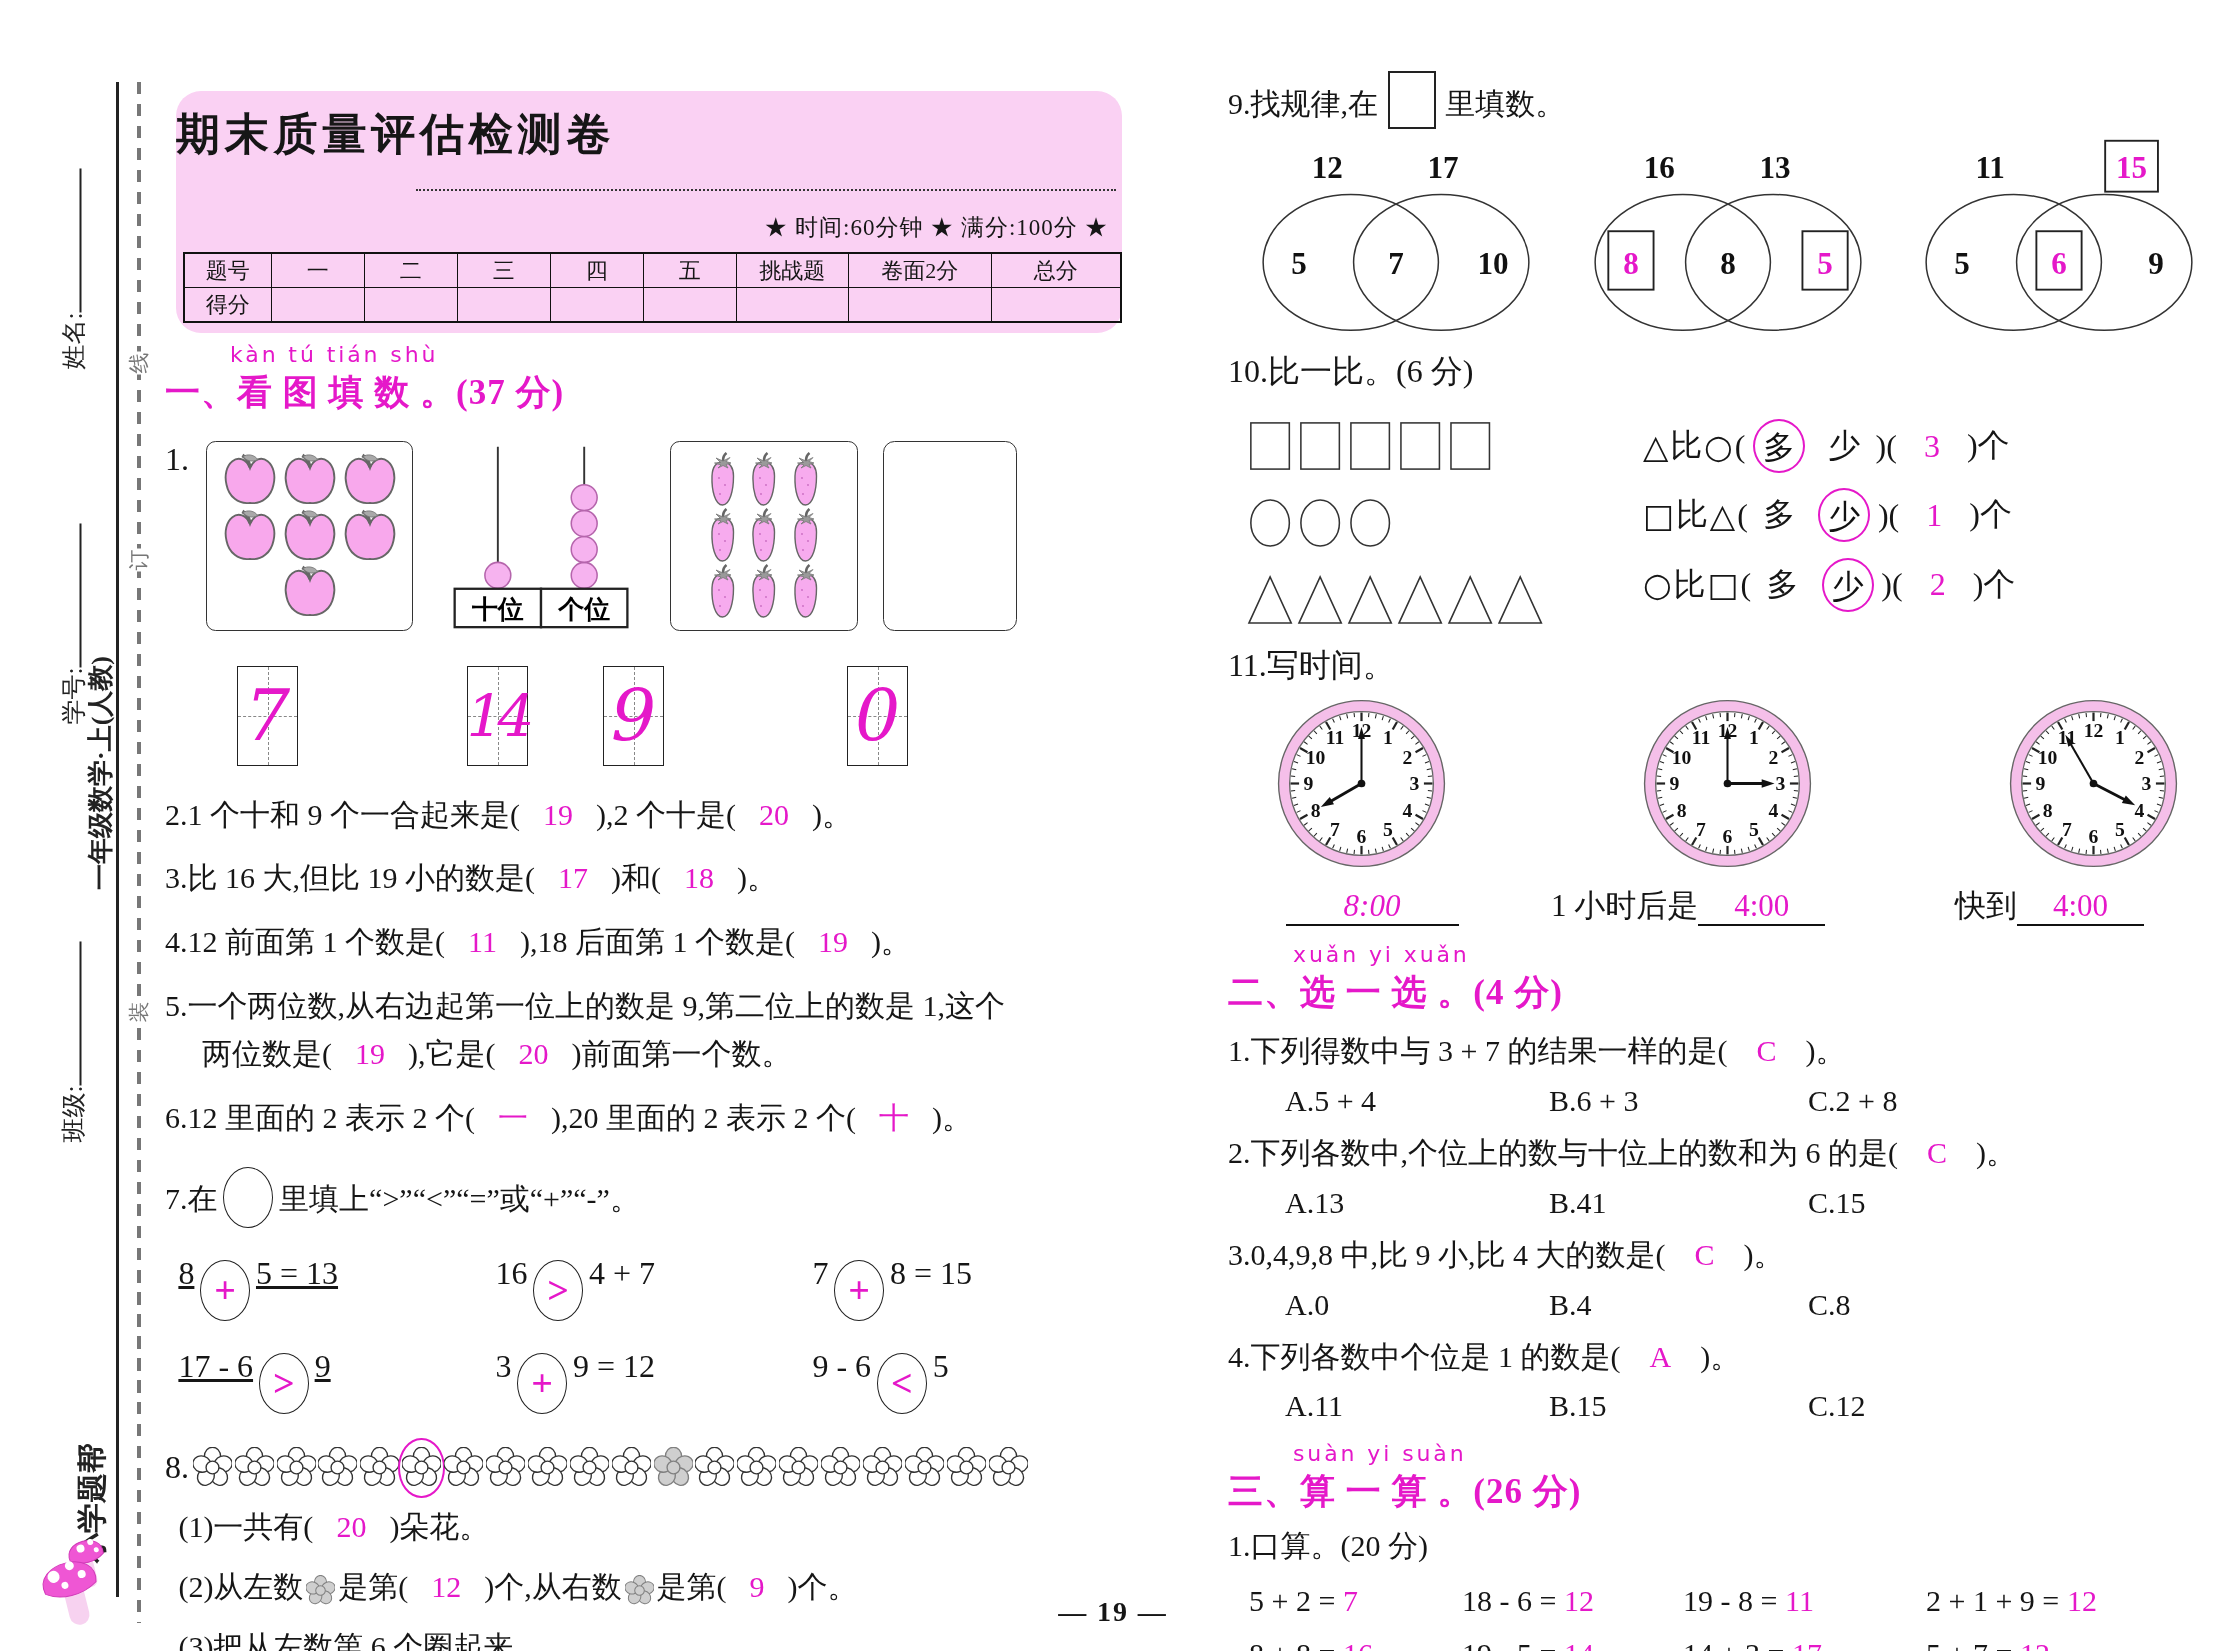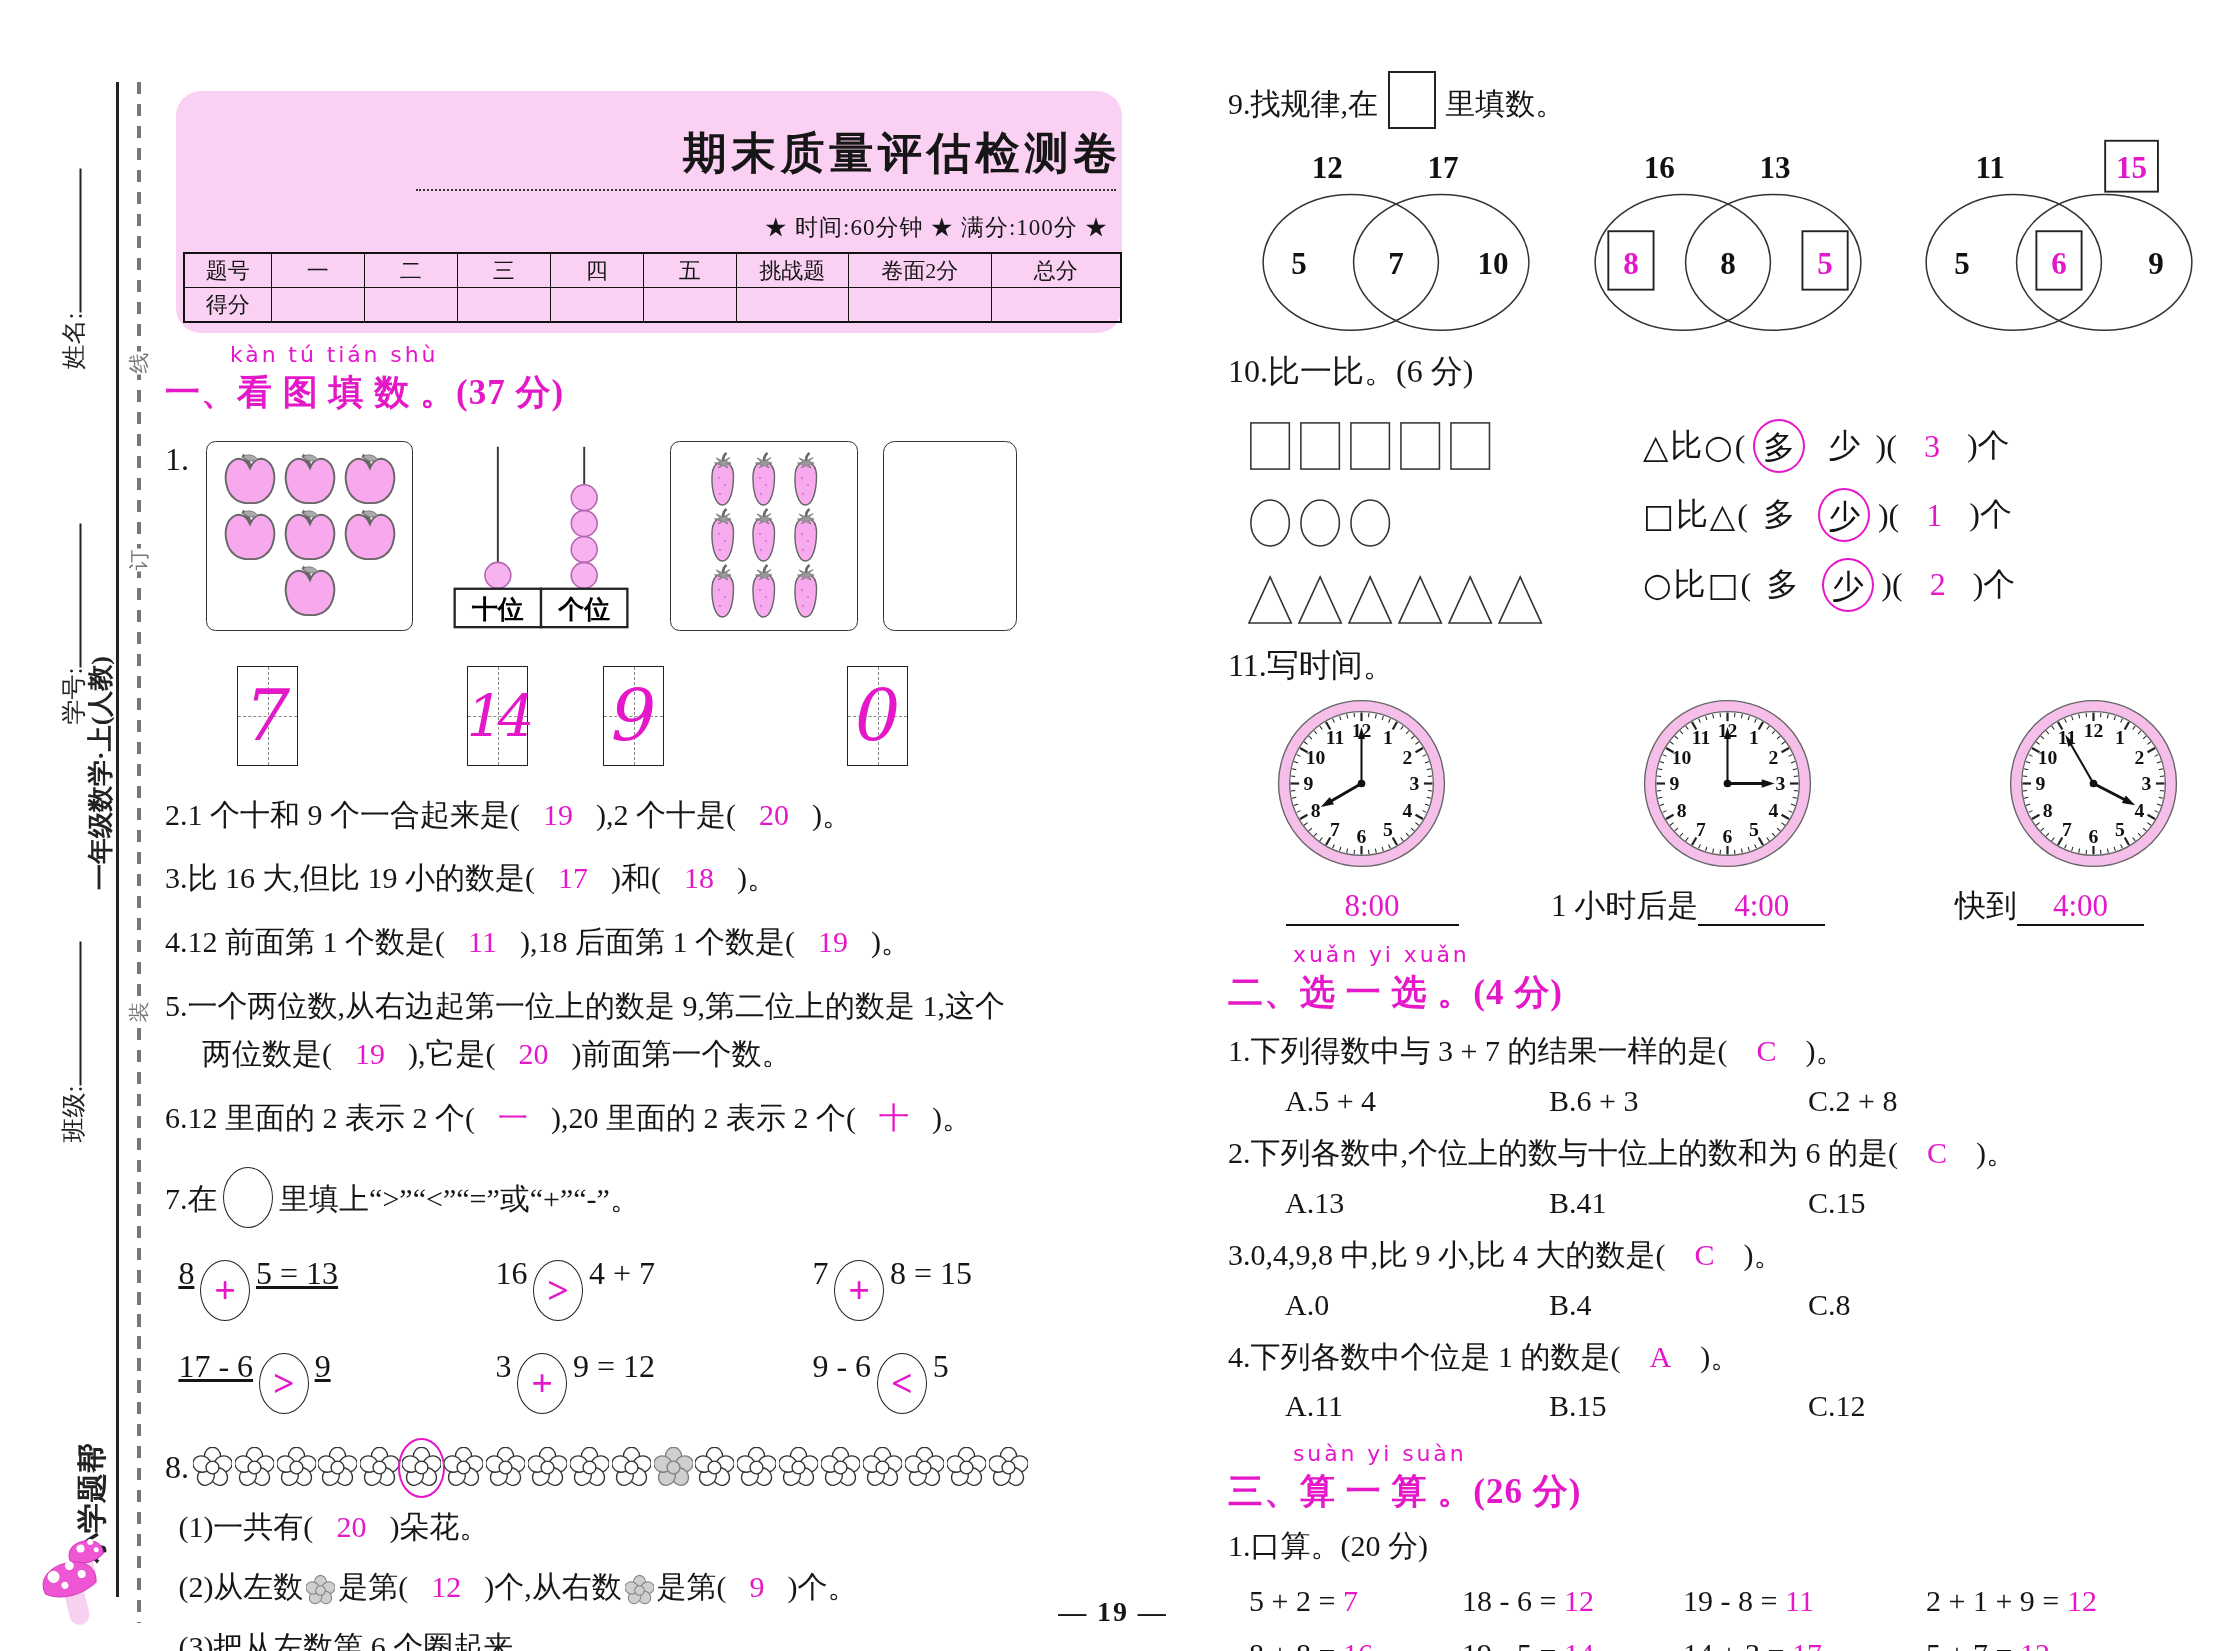--- a/index.html
+++ b/index.html
@@ -24,21 +24,21 @@
   #vlab-book{left:100px;top:773px;font-weight:bold;font-size:26px;}
   #vlab-class{left:73px;top:1042px;}
   #vlab-brand{left:92px;top:1503px;font-weight:bold;font-size:30px;font-family:"DejaVu Sans",sans-serif;}
   .bind-ch{position:absolute;left:139px;transform:translate(-50%,-50%) rotate(-90deg);
     font-size:21px;color:#777;background:#fff;padding:4.8px 1px;}
   #bind-ch-0{top:363px}#bind-ch-1{top:560px}#bind-ch-2{top:1012px}
   .mushroom{position:absolute;left:37px;top:1530px;}
   
   .header-block{position:absolute;left:176px;top:91px;width:946px;height:242px;
     background:var(--pink);border-radius:25px;}
-  .exam-title{position:absolute;top:33px;left:0;right:0;text-align:right;
+  .exam-title{position:absolute;top:14px;left:0;right:0;text-align:left;
     font-size:44px;font-weight:bold;letter-spacing:4.8px;}
   .title-dots{position:absolute;left:240px;right:5.8px;top:98px;border-bottom:2.4px dotted #333;}
   .exam-meta{position:absolute;top:121px;right:13.4px;font-size:23px;letter-spacing:1px;}
   .score-table{position:absolute;left:6.7px;top:161px;border-collapse:collapse;border:2.9px solid #111;}
   .score-table td{border:1.9px solid #111;text-align:center;font-size:22px;height:33px;padding:0;}
   
   .col-left{position:absolute;left:165px;top:342px;width:915px;}
   .col-right{position:absolute;left:1228px;top:71px;width:999px;}
   .pinyin{font-family:"DejaVu Sans",sans-serif;font-size:22px;color:var(--mag);
     letter-spacing:2.9px;margin-left:65px;}
@@ -91,21 +91,21 @@
   #q10-compare{flex:1;}
   .cmp-row{font-size:32px;margin-top:15.4px;display:flex;align-items:center;}
   .cmp-shape{font-family:"DejaVu Sans",sans-serif;font-size:33px;margin:0 1.9px;}
   .duoshao{display:inline-block;margin:0 15.4px;}
   .duoshao.circ{border:2.4px solid var(--mag);border-radius:50%;width:52px;height:54px;
     line-height:52px;text-align:center;margin:0 7.7px;box-sizing:border-box;}
   .cmp-ans{padding:0 27px;}
   .clocks-row{display:flex;justify-content:space-between;padding:0 48px;margin-top:9.6px;}
   .clock-answers{display:flex;margin-top:11.5px;font-size:31px;align-items:baseline;}
   .ca{flex:none;}
-  #ca-0{width:288px;text-align:center;}
+  #ca-0{width:288px;text-align:center;font-style:italic;}
   #ca-1{width:377px;margin-left:35px;}
   #ca-2{width:300px;margin-left:27px;}
   .blank{display:inline-block;border-bottom:2.4px solid #111;text-align:center;color:var(--mag);}
   .blank.b0{width:173px;}
   .blank.b1{width:127px;}
   .mc-stem{font-size:30px;margin-top:15.4px;}
   .mc-ans{padding:0 29px;}
   .mc-opts{display:flex;font-size:30px;margin-top:11.5px;padding-left:29px;}
   .mc-opts span:nth-child(1){width:264px;flex:none;margin-left:28px;}
   .mc-opts span:nth-child(2){width:259px;flex:none;}

